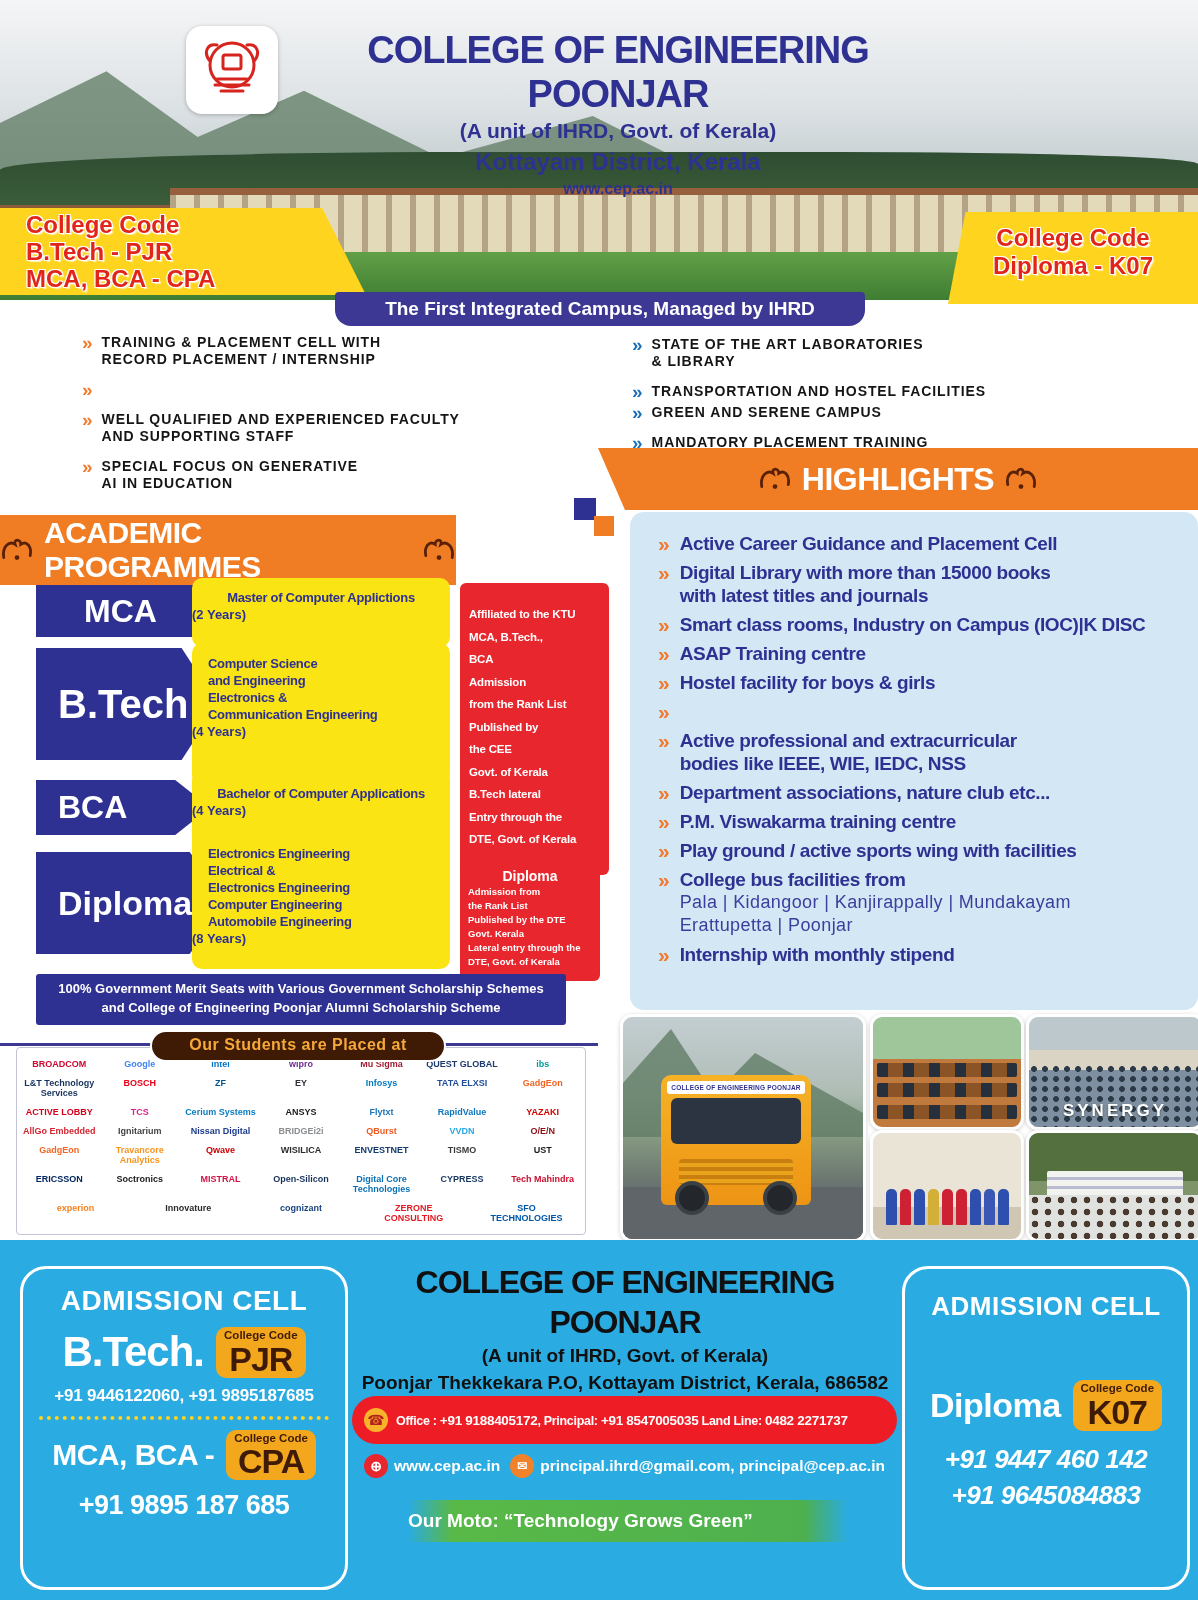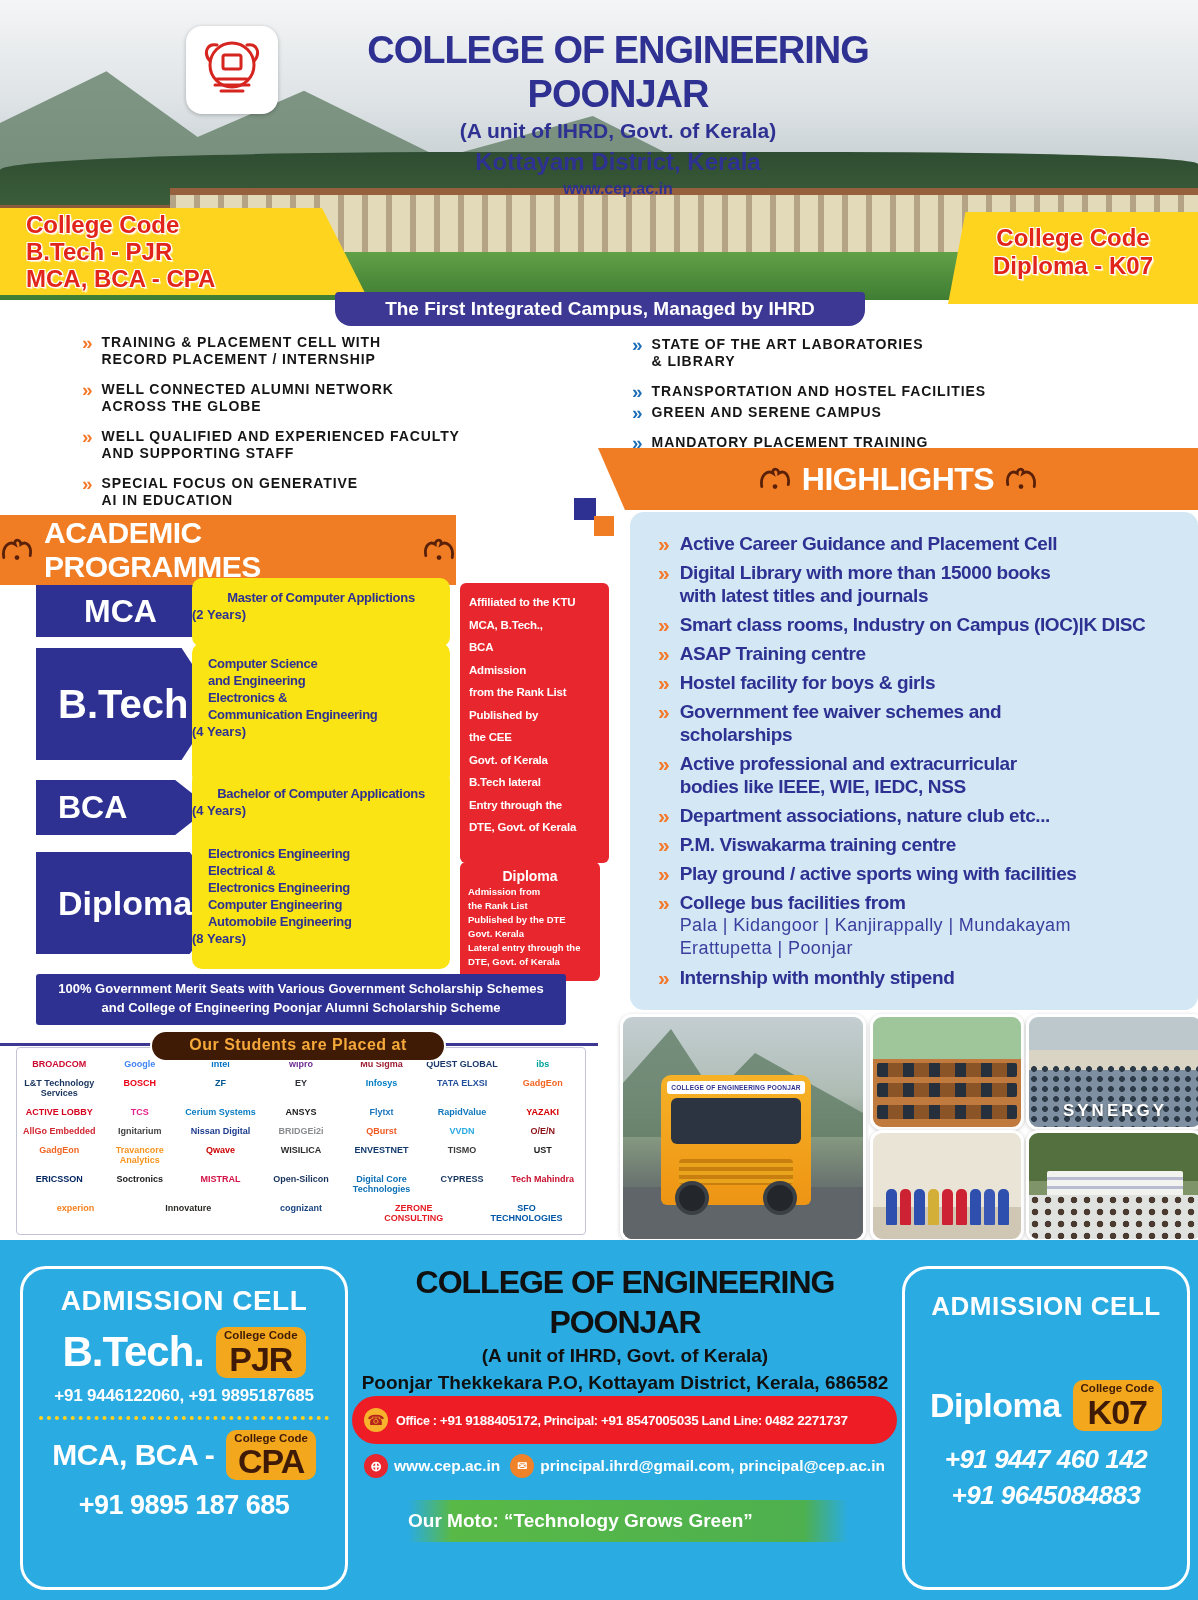--- a/index.html
+++ b/index.html
@@ -65,21 +65,21 @@
   .pbox{background:#fbe413;border-radius:10px;color:#2e3192;font-weight:bold;}
   .b1{left:192px;top:578px;width:258px;height:58px;padding-top:11px;}
   .b2{left:192px;top:643px;width:258px;height:130px;padding-top:12px;}
   .b3{left:192px;top:770px;width:258px;height:72px;padding-top:15px;}
   .b4{left:192px;top:836px;width:258px;height:124px;padding-top:9px;}
   .pdesc{font-size:13px;line-height:17px;letter-spacing:-.3px;white-space:pre-line;}
   .pdesc.c{text-align:center;}
   .pdesc.l{text-align:left;padding-left:16px;}
   .pyears{font-size:13px;text-align:left;line-height:18px;}
   .ktu{left:460px;top:583px;width:140px;height:272px;background:#e8262d;border-radius:6px;
-    color:#fff;font-weight:bold;font-size:11.5px;line-height:22.5px;padding:8px 0 0 9px;white-space:pre-line;letter-spacing:-.2px;}
+    color:#fff;font-weight:bold;font-size:11.5px;line-height:22.5px;padding:20px 0 0 9px;white-space:pre-line;letter-spacing:-.2px;}
   .dip{left:460px;top:862px;width:140px;height:114px;background:#e8262d;border-radius:6px;color:#fff;padding-top:5px;}
   .dip-t{font-size:14px;font-weight:bold;text-align:center;line-height:18px;}
   .dip-b{font-size:9.5px;font-weight:bold;line-height:14px;padding-left:8px;white-space:pre-line;}
   .merit{left:36px;top:974px;width:530px;height:46px;background:#2e3192;border-radius:3px;color:#fff;
     font-size:13px;font-weight:bold;text-align:center;line-height:19px;padding-top:5px;white-space:pre-line;}
 
   
   .pl-line{left:0;top:1043px;width:598px;height:3px;background:#3c3893;}
   .pl-pill{left:150px;top:1030px;width:292px;height:28px;background:#3f1a05;border:2px solid #fff;
     border-radius:16px;color:#f6a93a;font-size:16px;font-weight:bold;text-align:center;line-height:26px;letter-spacing:.5px;}
@@ -204,22 +204,20 @@
   <div class="abs banner">The First Integrated Campus, Managed by IHRD</div>
 
   <div class="abs feat-col feat-left">
     <div class="feat">
         <span class="arr o">»</span>
         <span class="ft">TRAINING &amp; PLACEMENT CELL WITH
 RECORD PLACEMENT / INTERNSHIP</span>
       </div>
     <div class="feat">
         <span class="arr o">»</span>
-        <span class="ft">WELL CONNECTED ALUMNI NETWORK
-ACROSS THE GLOBE</span>
       </div>
     <div class="feat">
         <span class="arr o">»</span>
         <span class="ft">WELL QUALIFIED AND EXPERIENCED FACULTY
 AND SUPPORTING STAFF</span>
       </div>
     <div class="feat">
         <span class="arr o">»</span>
         <span class="ft">SPECIAL FOCUS ON GENERATIVE
 AI IN EDUCATION</span>
@@ -348,22 +346,20 @@
     <div class="hl-item">
         <span class="arr o">»</span>
         <div class="hl-t">ASAP Training centre</div>
       </div>
     <div class="hl-item">
         <span class="arr o">»</span>
         <div class="hl-t">Hostel facility for boys &amp; girls</div>
       </div>
     <div class="hl-item">
         <span class="arr o">»</span>
-        <div class="hl-t">Government fee waiver schemes and
-scholarships</div>
       </div>
     <div class="hl-item">
         <span class="arr o">»</span>
         <div class="hl-t">Active professional and extracurricular
 bodies like IEEE, WIE, IEDC, NSS</div>
       </div>
     <div class="hl-item">
         <span class="arr o">»</span>
         <div class="hl-t">Department associations, nature club etc...</div>
       </div>

